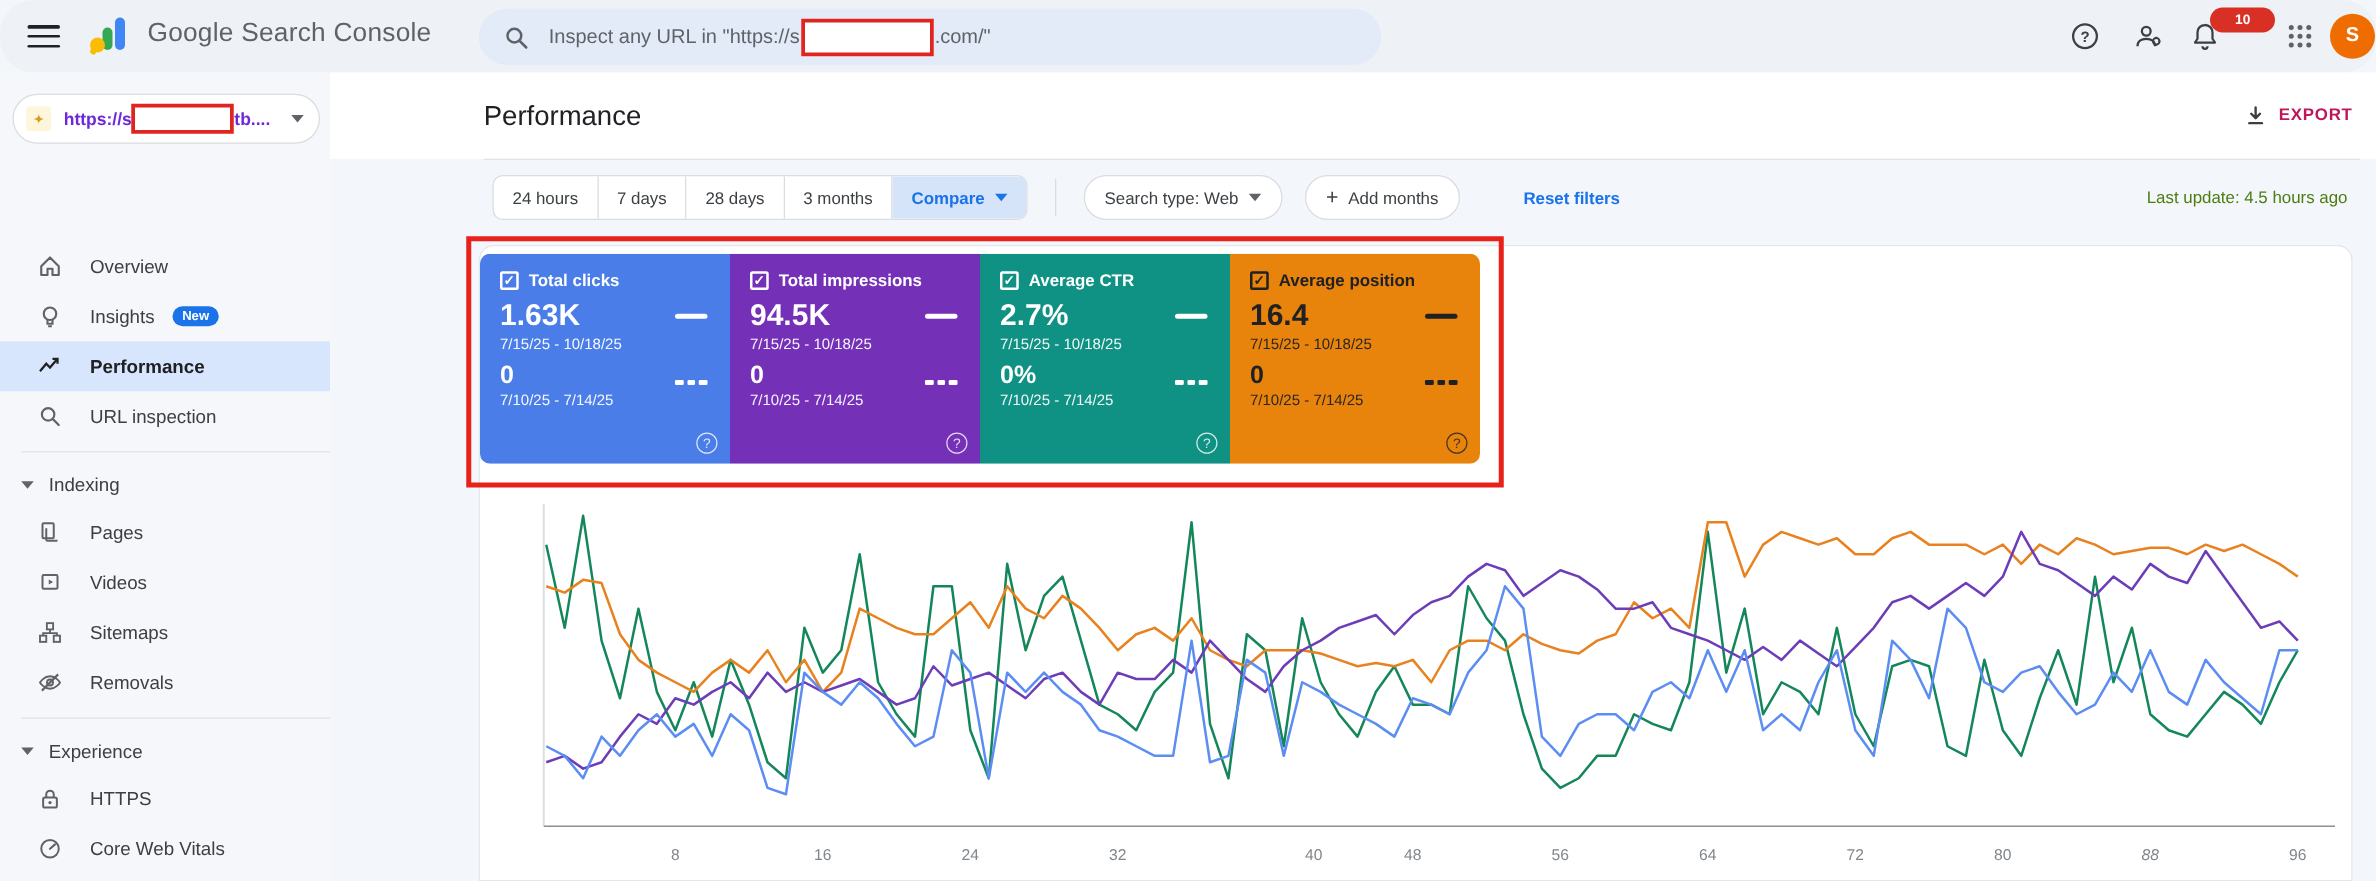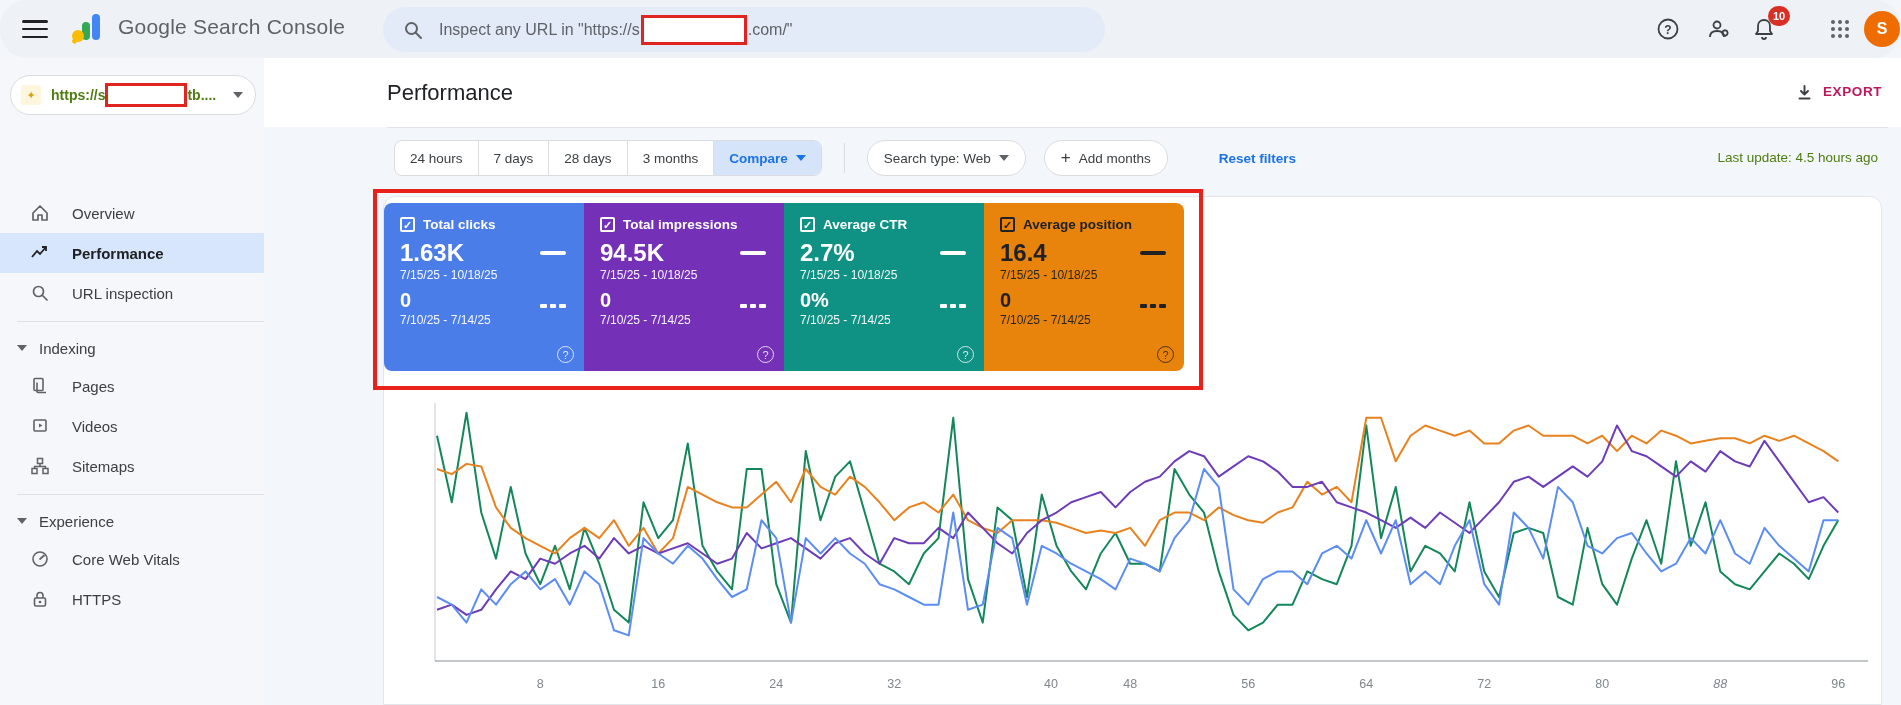--- a/index.html
+++ b/index.html
@@ -13,28 +13,28 @@
   .hamburger span { display:block; height:2.5px; background:#202124; border-radius:2px; }
   .logo-wrap { position:absolute; left:68px; top:8px; display:flex; align-items:center; gap:12px; }
   .app-title { font-size:21px; color:#5f6368; letter-spacing:.2px; }
 
   .searchbar { position:absolute; left:383px; top:7px; width:722px; height:45px; background:#e3ebf8; border-radius:24px; display:flex; align-items:center; padding:0 20px; gap:16px; }
   .searchbar .ph { font-size:16px; color:#5f6368; display:flex; align-items:center; }
   .redact { display:inline-block; background:#fff; border:3px solid #e02420; vertical-align:middle; }
   .redact.search { width:106px; height:30px; margin:0 1px; }
 
   .hicon { position:absolute; top:17px; width:24px; height:24px; color:#3c4043; cursor:pointer; }
-  .badge { position:absolute; left:1768px; top:6px; min-width:20px; height:20px; background:#d93025; color:#fff; border-radius:10px; font-size:11px; font-weight:bold; display:flex; align-items:center; justify-content:center; padding:0 5px; z-index:3; }
+  .badge { position:absolute; left:1768px; top:6px; min-width:20px; height:20px; background:#d93025; color:#fff; border-radius:10px; font-size:11px; font-weight:bold; display:flex; align-items:center; justify-content:center; padding:0 20px; z-index:3; }
   .avatar { position:absolute; left:1864px; top:11px; width:36px; height:36px; border-radius:50%; background:#ef6c00; color:#fff; font-size:16px; font-weight:bold; display:flex; align-items:center; justify-content:center; cursor:pointer; }
 
   
   .sidebar { position:absolute; left:0; top:58px; width:264px; height:647px; background:#f5f7fa; }
   .property { position:absolute; left:10px; top:17px; width:246px; height:40px; background:#fff; border:1px solid #dadce0; border-radius:20px; display:flex; align-items:center; padding:0 12px 0 10px; cursor:pointer; }
   .favicon { width:20px; height:20px; border-radius:3px; background:#fdf6dd; display:flex; align-items:center; justify-content:center; font-size:11px; color:#d4a017; flex-shrink:0; }
-  .property .ptext { font-size:14px; color:#4d7c0f; font-weight:bold; margin-left:10px; display:flex; align-items:center; white-space:nowrap; }
+  .property .ptext { font-size:14px; color:#6d28d9; font-weight:bold; margin-left:10px; display:flex; align-items:center; white-space:nowrap; }
   .redact.prop { width:82px; height:24px; }
   .caret { width:0; height:0; border-left:5px solid transparent; border-right:5px solid transparent; border-top:6px solid #5f6368; display:inline-block; }
   .property .caret { margin-left:auto; }
 
   .nav { position:absolute; left:0; top:75px; width:264px; }
   .nav-item { height:40px; display:flex; align-items:center; padding-left:30px; gap:22px; font-size:15px; color:#3c4043; cursor:pointer; }
   .nav-item svg { flex-shrink:0; }
   .nav-item.selected { background:#d7e6fc; color:#202124; font-weight:bold; }
   .nav-divider { height:1px; background:#dde1e6; margin:8px 0 8px 17px; }
   .section-head { height:36px; display:flex; align-items:center; padding-left:17px; gap:12px; font-size:15px; color:#3c4043; cursor:pointer; }
@@ -161,20 +161,28 @@
     <div class="nav">
       <div style="height:60px"></div>
 
       <div class="nav-item">
         <svg width="20" height="20" viewBox="0 0 20 20">
             <path d="M3 10 10 3l7 7v7h-5v-5H8v5H3z" fill="none" stroke="#5f6368" stroke-width="1.7" stroke-linejoin="round"></path>
           </svg>
         <span>Overview</span>
       </div>
 
+      <div class="nav-item">
+        <svg width="20" height="20" viewBox="0 0 20 20">
+            <circle cx="10" cy="8" r="5" fill="none" stroke="#5f6368" stroke-width="1.7"></circle>
+            <path d="M8 13v3h4v-3M8.5 18h3" fill="none" stroke="#5f6368" stroke-width="1.7"></path>
+          </svg>
+        <span>Insights</span>
+        <span class="new-badge">New</span>
+      </div>
 
       <div class="nav-item selected">
         <svg width="20" height="20" viewBox="0 0 20 20">
             <path d="M2 14l5-6 3 3 6-7" fill="none" stroke="#202124" stroke-width="1.8"></path>
             <path d="M12 4h4v4" fill="none" stroke="#202124" stroke-width="1.8"></path>
           </svg>
         <span>Performance</span>
       </div>
 
       <div class="nav-item">
@@ -211,43 +219,51 @@
       <div class="nav-item">
         <svg width="20" height="20" viewBox="0 0 20 20">
             <rect x="7.5" y="2.5" width="5" height="5" fill="none" stroke="#5f6368" stroke-width="1.5"></rect>
             <rect x="2" y="12.5" width="5" height="5" fill="none" stroke="#5f6368" stroke-width="1.5"></rect>
             <rect x="13" y="12.5" width="5" height="5" fill="none" stroke="#5f6368" stroke-width="1.5"></rect>
             <path d="M10 7.5v3M4.5 12.5v-2h11v2" fill="none" stroke="#5f6368" stroke-width="1.5"></path>
           </svg>
         <span>Sitemaps</span>
       </div>
 
+      <div class="nav-item">
+        <svg width="20" height="20" viewBox="0 0 20 20">
+            <path d="M2 10s3-5 8-5 8 5 8 5-3 5-8 5-8-5-8-5z" fill="none" stroke="#5f6368" stroke-width="1.5"></path>
+            <circle cx="10" cy="10" r="2.4" fill="none" stroke="#5f6368" stroke-width="1.5"></circle>
+            <line x1="3.5" y1="16.5" x2="16.5" y2="3.5" stroke="#5f6368" stroke-width="1.7"></line>
+          </svg>
+        <span>Removals</span>
+      </div>
 
       <div class="nav-divider"></div>
 
       <div class="section-head">
         <span class="tri-down"></span>
         <span>Experience</span>
       </div>
 
       <div class="nav-item">
         <svg width="20" height="20" viewBox="0 0 20 20">
-            <circle cx="10" cy="10" r="7" fill="none" stroke="#5f6368" stroke-width="1.6"></circle>
-            <line x1="10" y1="10" x2="14" y2="6.5" stroke="#5f6368" stroke-width="1.7" stroke-linecap="round"></line>
-          </svg>
-        <span>Core Web Vitals</span>
-      </div>
-
-      <div class="nav-item">
-        <svg width="20" height="20" viewBox="0 0 20 20">
             <rect x="4.5" y="9" width="11" height="8" rx="1.5" fill="none" stroke="#5f6368" stroke-width="1.6"></rect>
             <path d="M7 9V6.5a3 3 0 0 1 6 0V9" fill="none" stroke="#5f6368" stroke-width="1.6"></path>
             <circle cx="10" cy="13" r="1.3" fill="#5f6368"></circle>
           </svg>
         <span>HTTPS</span>
+      </div>
+
+      <div class="nav-item">
+        <svg width="20" height="20" viewBox="0 0 20 20">
+            <circle cx="10" cy="10" r="7" fill="none" stroke="#5f6368" stroke-width="1.6"></circle>
+            <line x1="10" y1="10" x2="14" y2="6.5" stroke="#5f6368" stroke-width="1.7" stroke-linecap="round"></line>
+          </svg>
+        <span>Core Web Vitals</span>
       </div>
 
     </div>
   </div>
 
   <div class="content-bg"></div>
   <div class="titleband"></div>
   <div class="page-title">Performance</div>
   <div class="export-btn">
     <svg width="17" height="17" viewBox="0 0 17 17">

